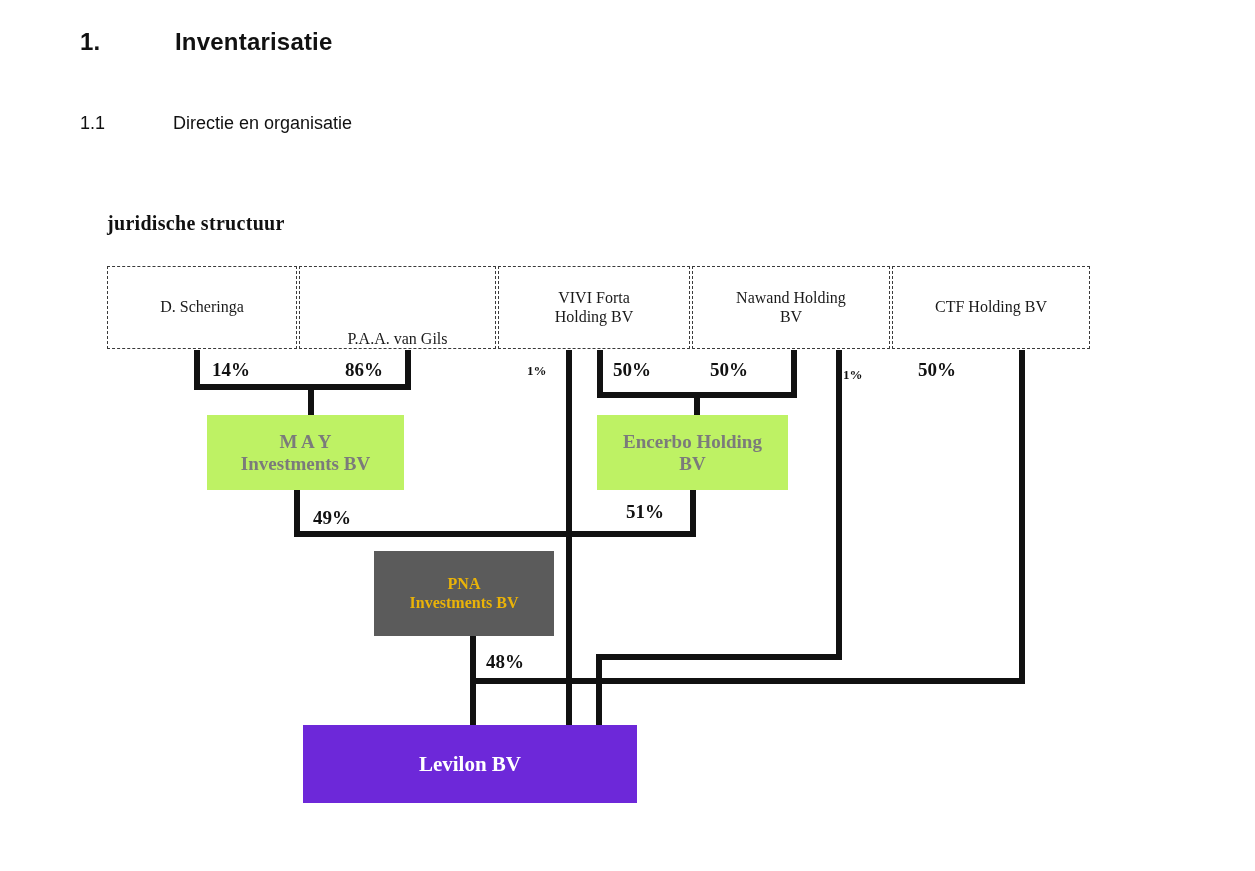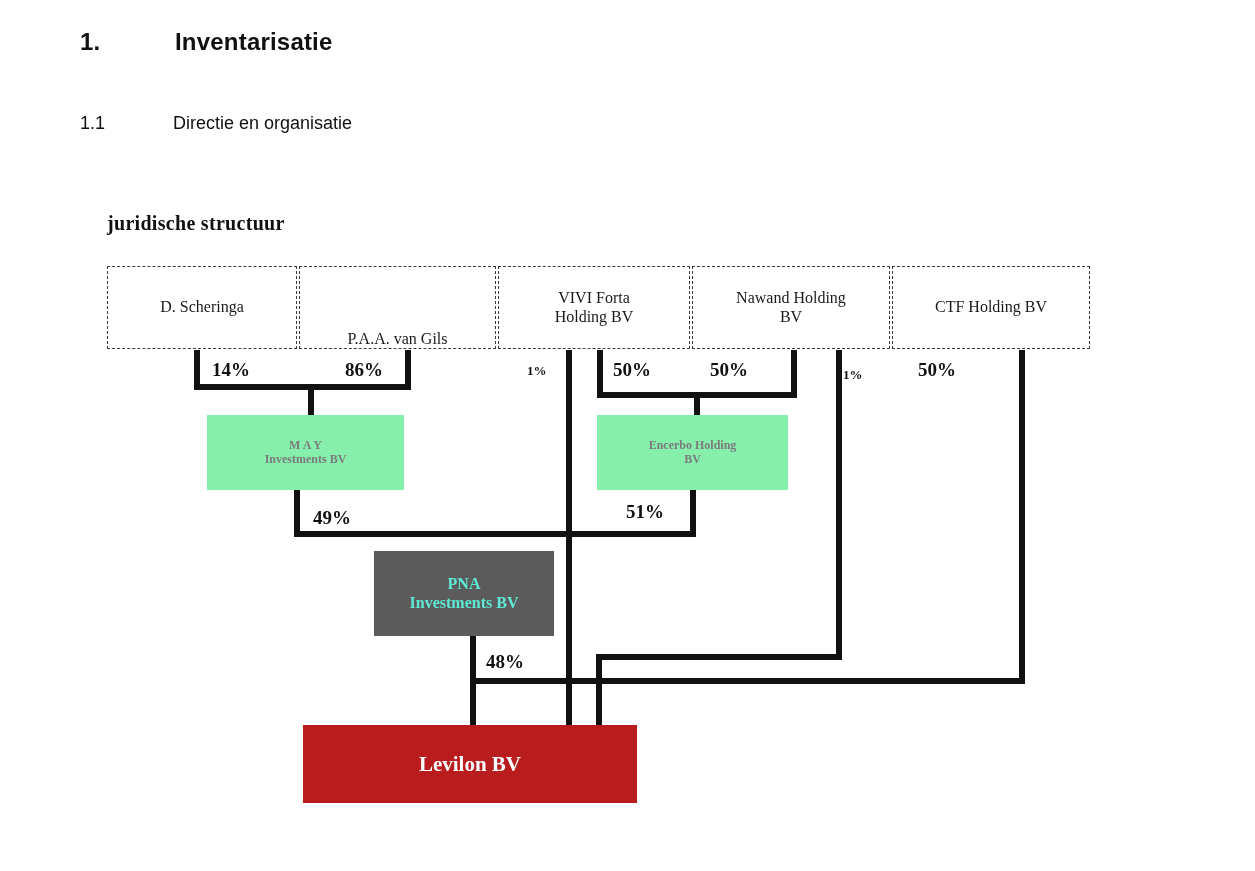--- a/index.html
+++ b/index.html
@@ -70,38 +70,38 @@
   .node.top {
     border: 1px dashed #3a3a3a;
     background: #ffffff;
     font-size: 16px;
     color: #1a1a1a;
     height: 83px;
   }
 
   
   .node.grey {
-    background: #86efac;
+    background: #bef264;
     color: #7b7b7b;
-    font-size: 12px;
+    font-size: 19px;
     font-weight: bold;
     border: none;
     text-align: center;
   }
 
   
   .node.dark {
     background: #5b5b5b;
-    color: #5eead4;
+    color: #eab308;
     font-size: 16px;
     font-weight: bold;
     border: none;
   }
   .node.darker {
-    background: #b91c1c;
+    background: #6d28d9;
     color: #ffffff;
     font-size: 21px;
     font-weight: bold;
     border: none;
   }
 
   
   .ln {
     position: absolute;
     background: #111111;

